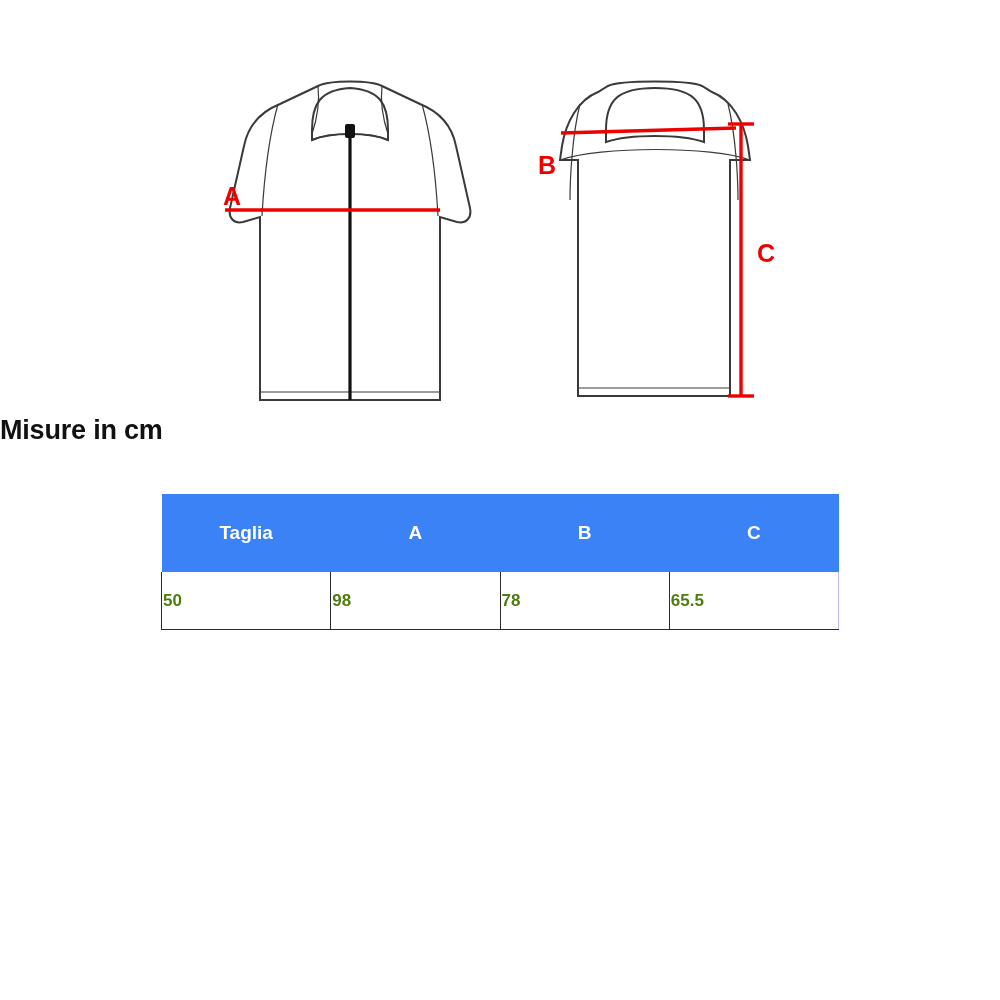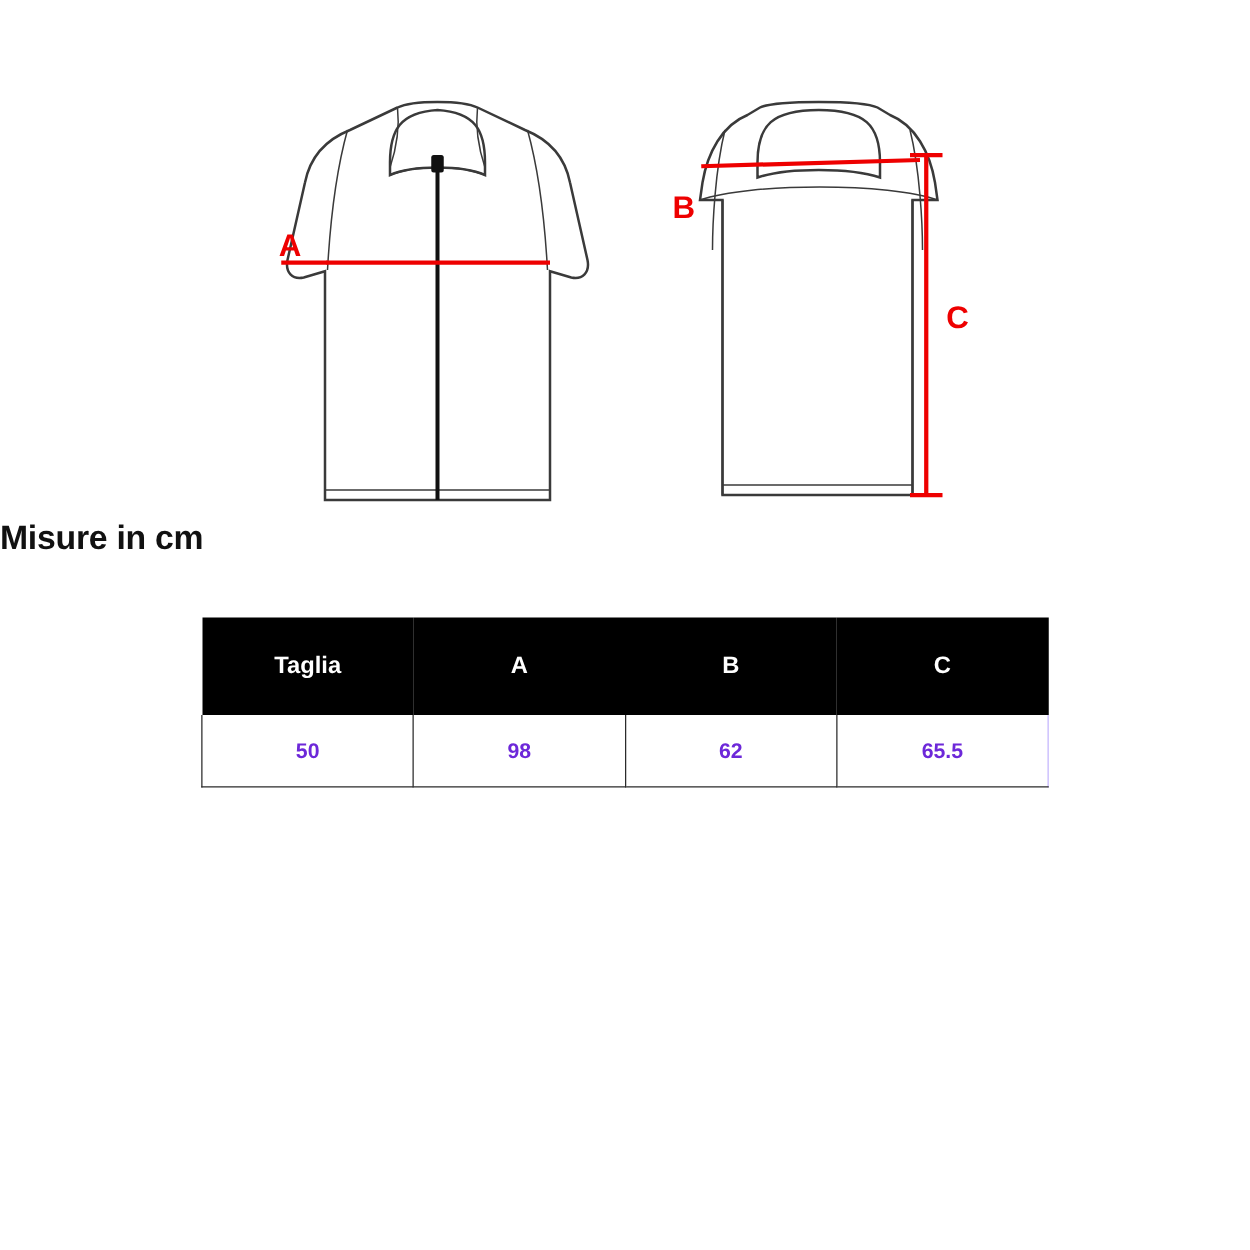--- a/index.html
+++ b/index.html
@@ -39,35 +39,35 @@
   }
   .size-table {
     position: absolute;
     left: 161px;
     top: 494px;
     width: 678px;
     border-collapse: collapse;
     table-layout: fixed;
   }
   .size-table th {
-    background: #000000;
+    background: #3b82f6;
     color: #ffffff;
     font-size: 19px;
     font-weight: bold;
     height: 76px;
     text-align: center;
     border: none;
   }
   .size-table td {
     background: #ffffff;
-    color: #6d28d9;
+    color: #4d7c0f;
     font-size: 17px;
     font-weight: bold;
     height: 55px;
-    text-align: center;
+    text-align: left;
     border: 1px solid #2b2b2b;
     border-top: none;
   }
   .size-table td:first-child { border-left: 1px solid #2b2b2b; }
   .size-table td:last-child { border-right: 1px solid #c4b5fd; }
   .label-letter {
     font-family: "Liberation Sans", sans-serif;
     font-size: 25px;
     font-weight: bold;
     fill: #ee0000;
@@ -172,19 +172,19 @@
         <th>Taglia</th>
         <th>A</th>
         <th>B</th>
         <th>C</th>
       </tr>
     </thead>
     <tbody>
       <tr>
         <td>50</td>
         <td>98</td>
-        <td>62</td>
+        <td>78</td>
         <td>65.5</td>
       </tr>
     </tbody>
   </table>
 
 </div>
 
 </body></html>

